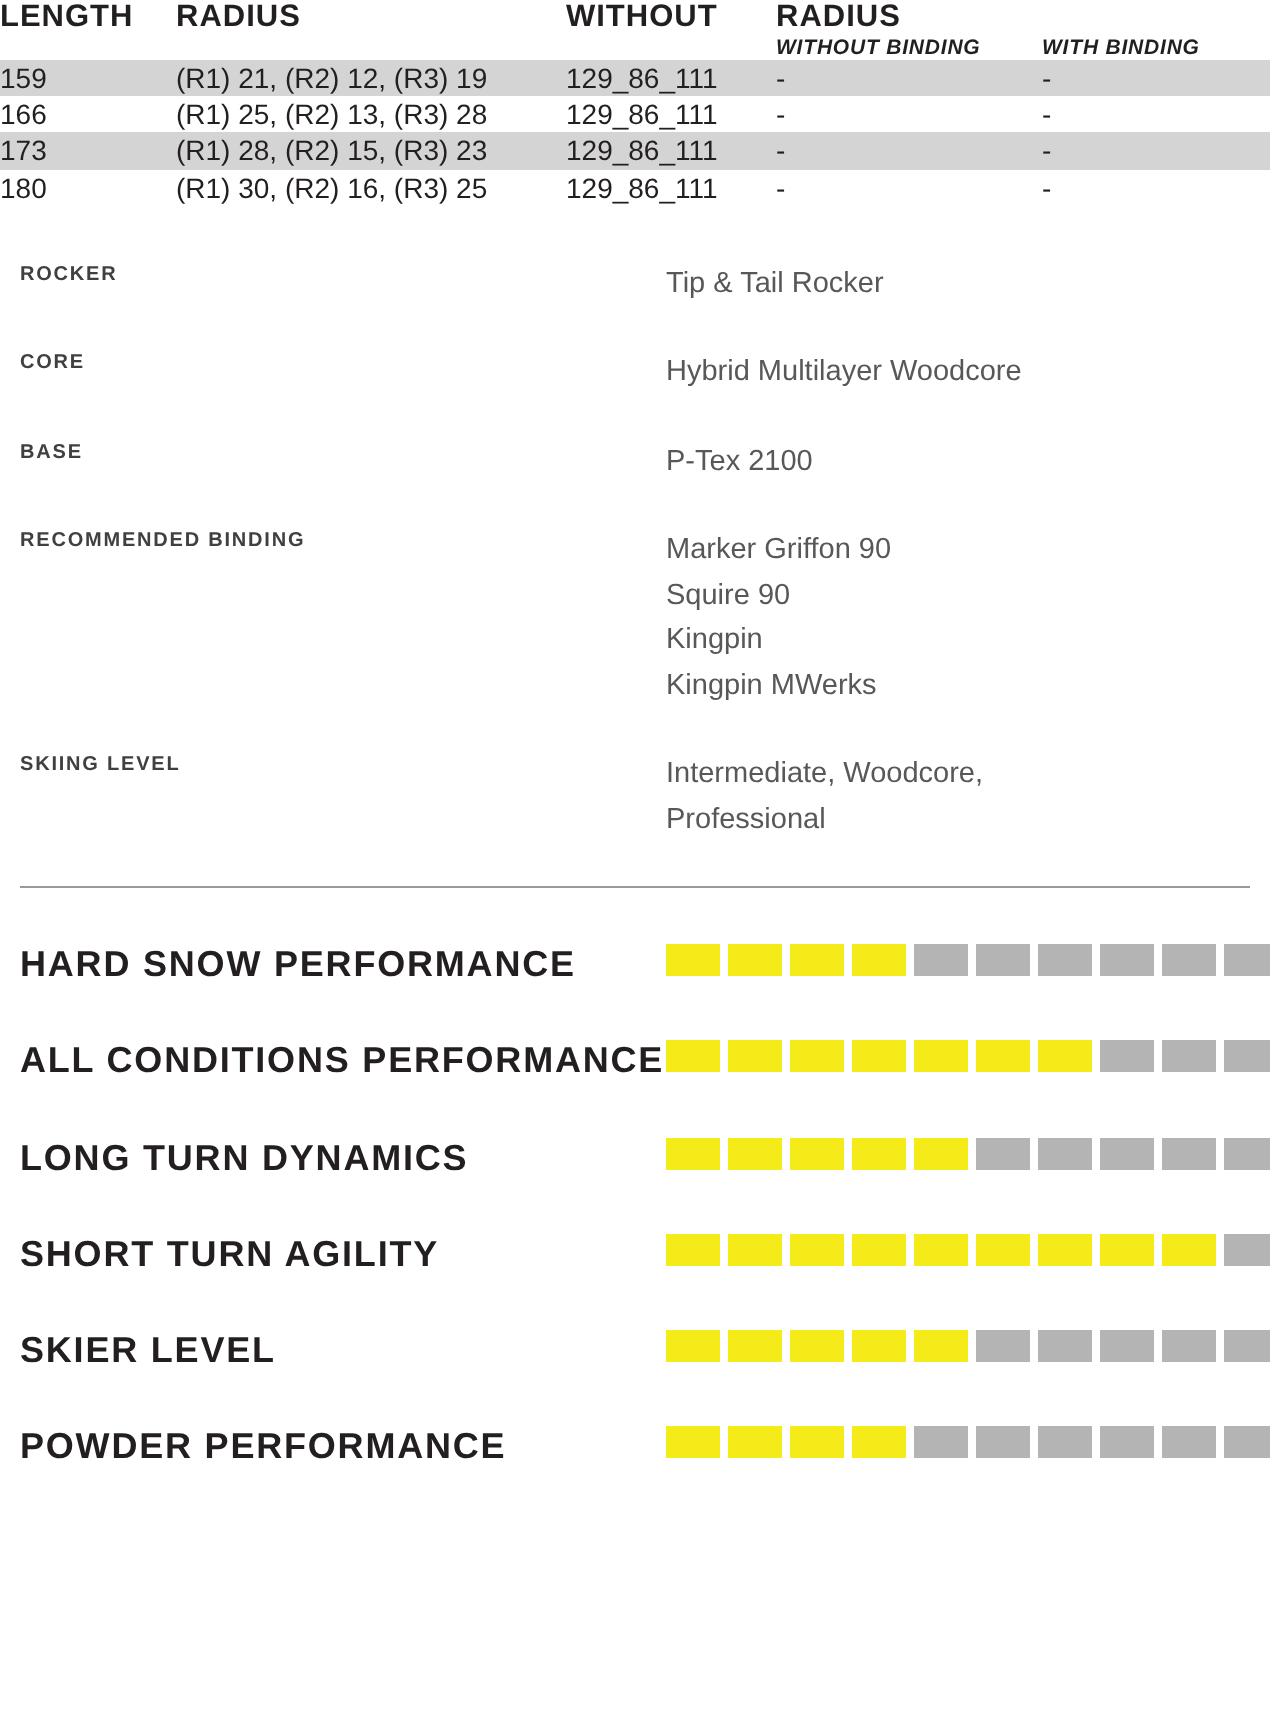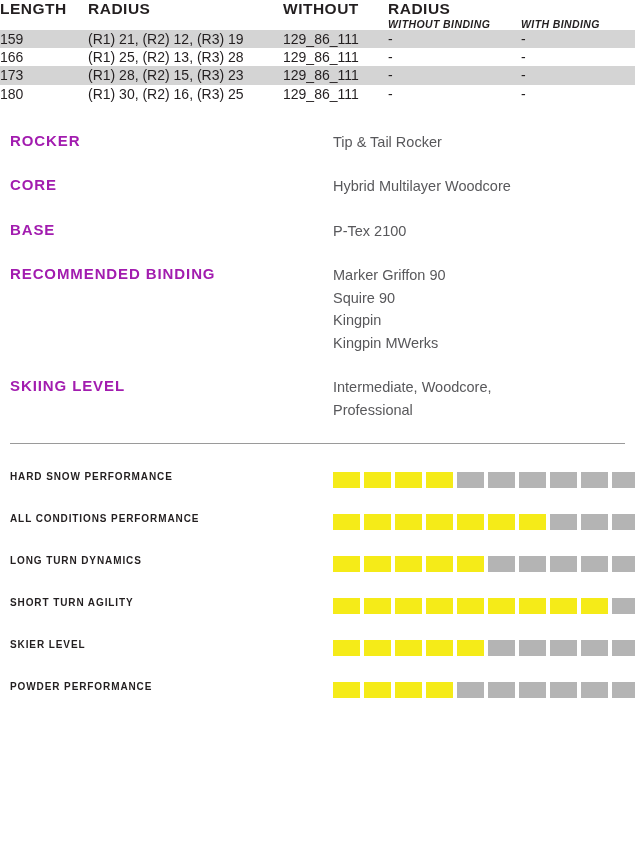--- a/index.html
+++ b/index.html
@@ -70,24 +70,24 @@
     padding: 0 10px;
   }
   .detail-row {
     display: flex;
     align-items: flex-start;
     margin-bottom: 22px;
   }
   .detail-label {
     width: 323px;
     flex: 0 0 323px;
-    font-size: 15px;
+    font-size: 10px;
     font-weight: bold;
     letter-spacing: 0.9px;
-    color: #a21caf;
+    color: #404040;
     line-height: 1.35;
   }
   .detail-value {
     font-size: 14.5px;
     color: #58585b;
     line-height: 1.55;
   }
   .detail-value div {
     white-space: nowrap;
   }
@@ -106,21 +106,21 @@
     padding: 0 10px;
   }
   .rating-row {
     display: flex;
     align-items: flex-start;
     margin-bottom: 24px;
   }
   .rating-label {
     width: 323px;
     flex: 0 0 323px;
-    font-size: 10px;
+    font-size: 18px;
     font-weight: bold;
     letter-spacing: 0.9px;
     color: #231f20;
     line-height: 1.35;
   }
   .rating-bar {
     display: flex;
     gap: 4px;
     padding-top: 2px;
   }

